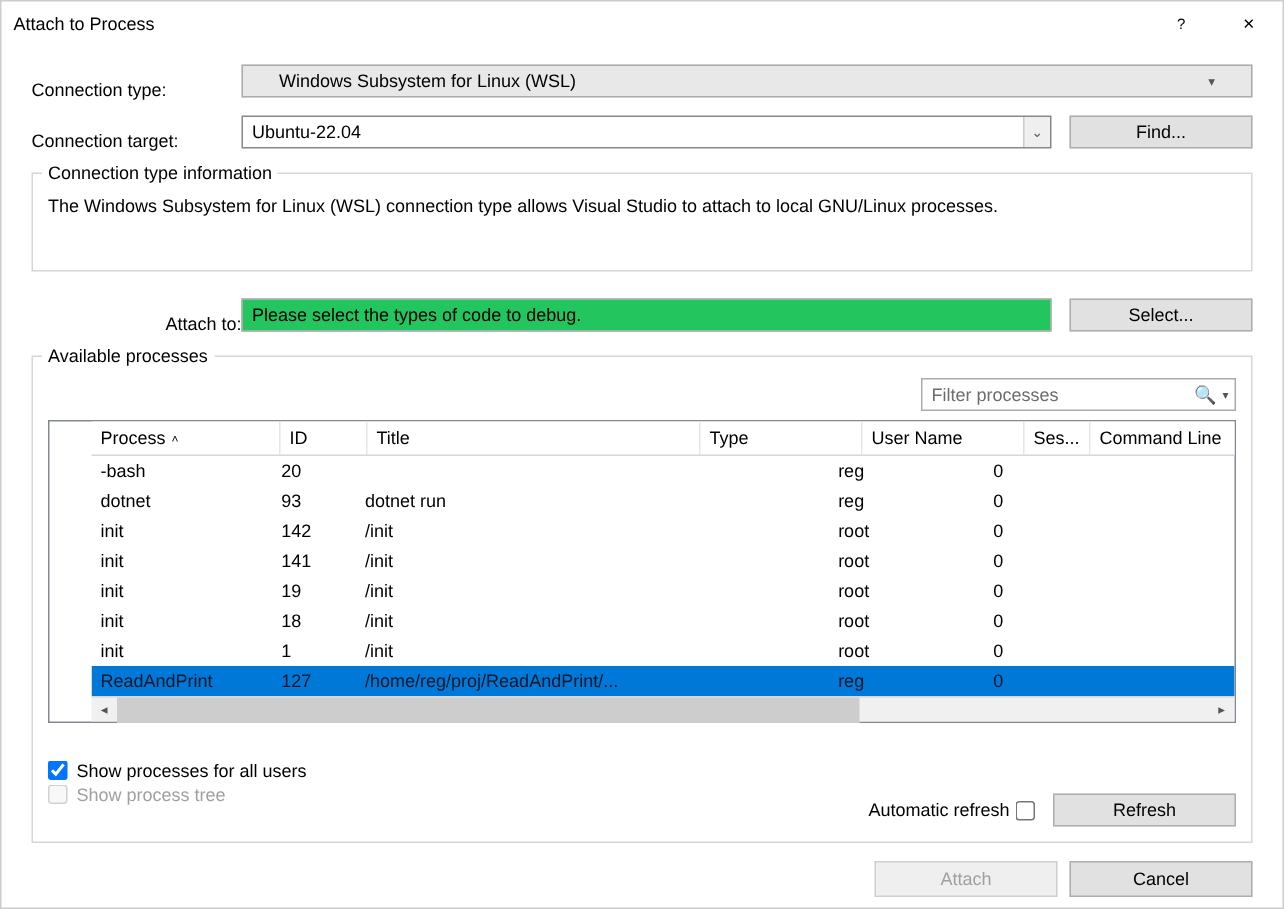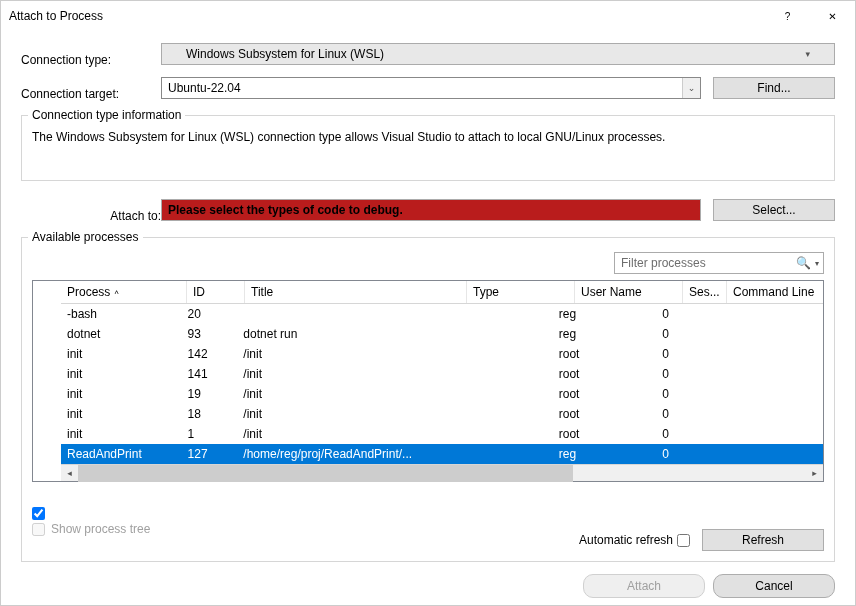--- a/index.html
+++ b/index.html
@@ -15,51 +15,51 @@
 .dropdown .chev { font-size: 9px; color: #555; }
 .combo { flex: 1; height: 22px; border: 1px solid #888; background: #fff; display: flex; align-items: center; }
 .combo span.val { flex: 1; padding: 0 6px; }
 .combo .chevbtn { width: 18px; height: 20px; border-left: 1px solid #ccc; display: flex; align-items: center; justify-content: center; font-size: 9px; color: #555; background: #efefef; }
 .btn { height: 22px; border: 1px solid #adadad; background: #e1e1e1; padding: 0 0; display: flex; align-items: center; justify-content: center; font-size: 12px; }
 .btn.wide { width: 122px; margin-left: 12px; }
 .btn.disabled { color: #a0a0a0; background: #efefef; border-color: #d0d0d0; }
 .groupbox { border: 1px solid #d6d6d6; margin-top: 10px; padding: 14px 10px 10px 10px; position: relative; }
 .groupbox .legend { position: absolute; top: -8px; left: 6px; background: #fff; padding: 0 4px; font-size: 12px; }
 .info-text { font-size: 12px; }
-.textbox { flex: 1; height: 22px; border: 1px solid #ababab; background: #b91c1c; padding: 0 6px; display: flex; align-items: center; font-weight: bold; }
+.textbox { flex: 1; height: 22px; border: 1px solid #ababab; background: #22c55e; padding: 0 6px; display: flex; align-items: center; }
 .filter-row { display: flex; justify-content: flex-end; margin-bottom: 6px; }
 .filter { width: 210px; height: 22px; border: 1px solid #ababab; background: #fff; display: flex; align-items: center; padding: 0 4px; }
 .filter .ph { flex: 1; color: #6d6d6d; padding: 0 2px; }
 .filter .mag { font-size: 12px; }
 .filter .chev2 { font-size: 8px; margin-left: 4px; color: #555; }
 .table-wrap { border: 1px solid #828790; padding-left: 28px; }
 .thead { display: flex; background: #fff; border-bottom: 1px solid #d6d6d6; }
 .th { padding: 4px 6px; border-right: 1px solid #e6e6e6; font-size: 12px; text-align: left; white-space: nowrap; overflow: hidden; }
 .th.sortable { display: flex; align-items: center; gap: 4px; }
 .sort-ind { font-size: 8px; }
 .tbody { height: 160px; overflow: hidden; }
 .tr { display: flex; height: 20px; align-items: center; justify-content: flex-end; }
 .td { padding: 2px 6px; font-size: 12px; white-space: nowrap; overflow: hidden; }
-.tr.selected { background: #0078d7; color: #ffffff; }
+.tr.selected { background: #0078d7; color: #0f172a; }
 .c-proc { width: 126px; }
 .c-id { width: 58px; }
 .c-title { width: 222px; }
 .c-type { width: 108px; }
 .c-user { width: 108px; }
 .c-sess { width: 44px; }
 .c-cmd { width: 130px; }
 .hscroll { height: 17px; background: #f0f0f0; border-top: 1px solid #d6d6d6; display: flex; align-items: center; }
 .hscroll .arrow { width: 17px; height: 17px; display: flex; align-items: center; justify-content: center; font-size: 9px; color: #555; }
 .hscroll .track { flex: 1; height: 17px; position: relative; }
 .hscroll .thumb { position: absolute; left: 0; width: 68%; height: 17px; background: #cdcdcd; }
 .check-row { display: flex; align-items: center; margin-top: 6px; }
 .check-row input { margin-right: 6px; }
 .bottom-area { display: flex; justify-content: space-between; align-items: center; margin-top: 4px; }
 .footer { display: flex; justify-content: flex-end; gap: 8px; padding-top: 12px; }
-.footer .btn { width: 122px; height: 24px; border-radius: 10px; }
+.footer .btn { width: 122px; height: 24px; }
 .auto-ref { display: flex; align-items: center; gap: 4px; }
 </style>
 </head>
 <body>
 
 <div class="window">
   <div class="titlebar">
     <div class="title">Attach to Process</div>
     <div class="winbtn">?</div>
     <div class="winbtn">✕</div>
@@ -202,20 +202,21 @@
               <div class="thumb"></div>
             </div>
           <div class="arrow">▸</div>
         </div>
       </div>
 
       <div class="bottom-area">
         <div>
           <div class="check-row">
             <input type="checkbox" id="cb1" checked="" style="">
+            <label for="cb1">Show processes for all users</label>
           </div>
           <div class="check-row" style="margin-top:2px; color:#a0a0a0;">
             <input type="checkbox" id="cb2" disabled="" style="">
             <label for="cb2">Show process tree</label>
           </div>
         </div>
         <div style="display:flex; align-items:center; gap:12px;margin-top:43px;">
           <div class="auto-ref">
             <span>Automatic refresh</span>
             <input type="checkbox" style="">

